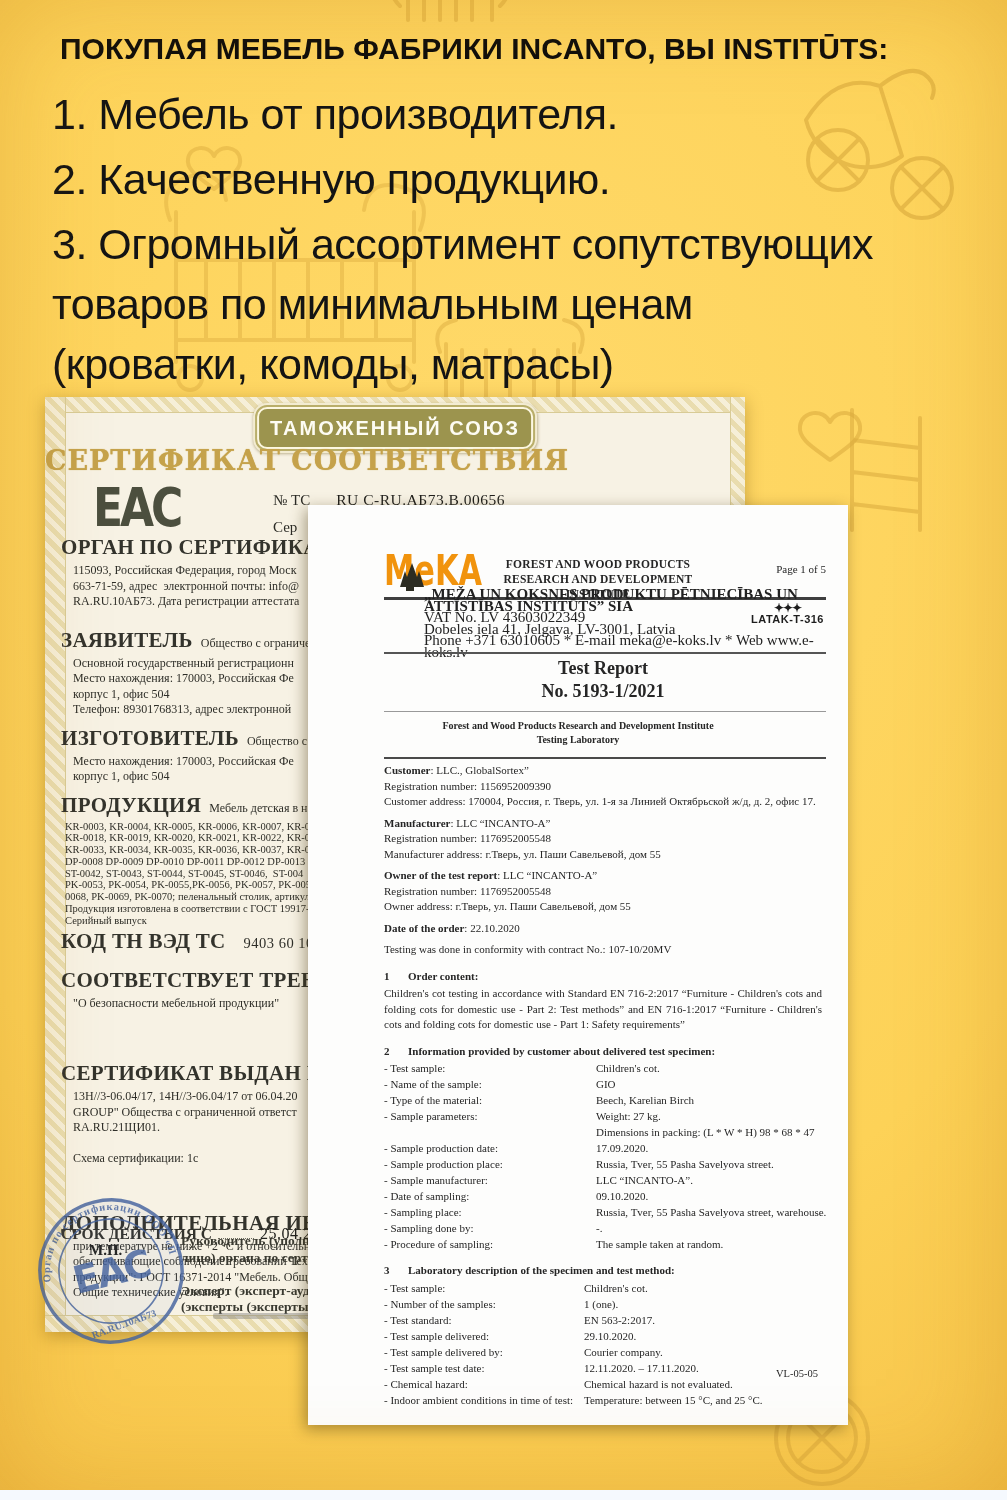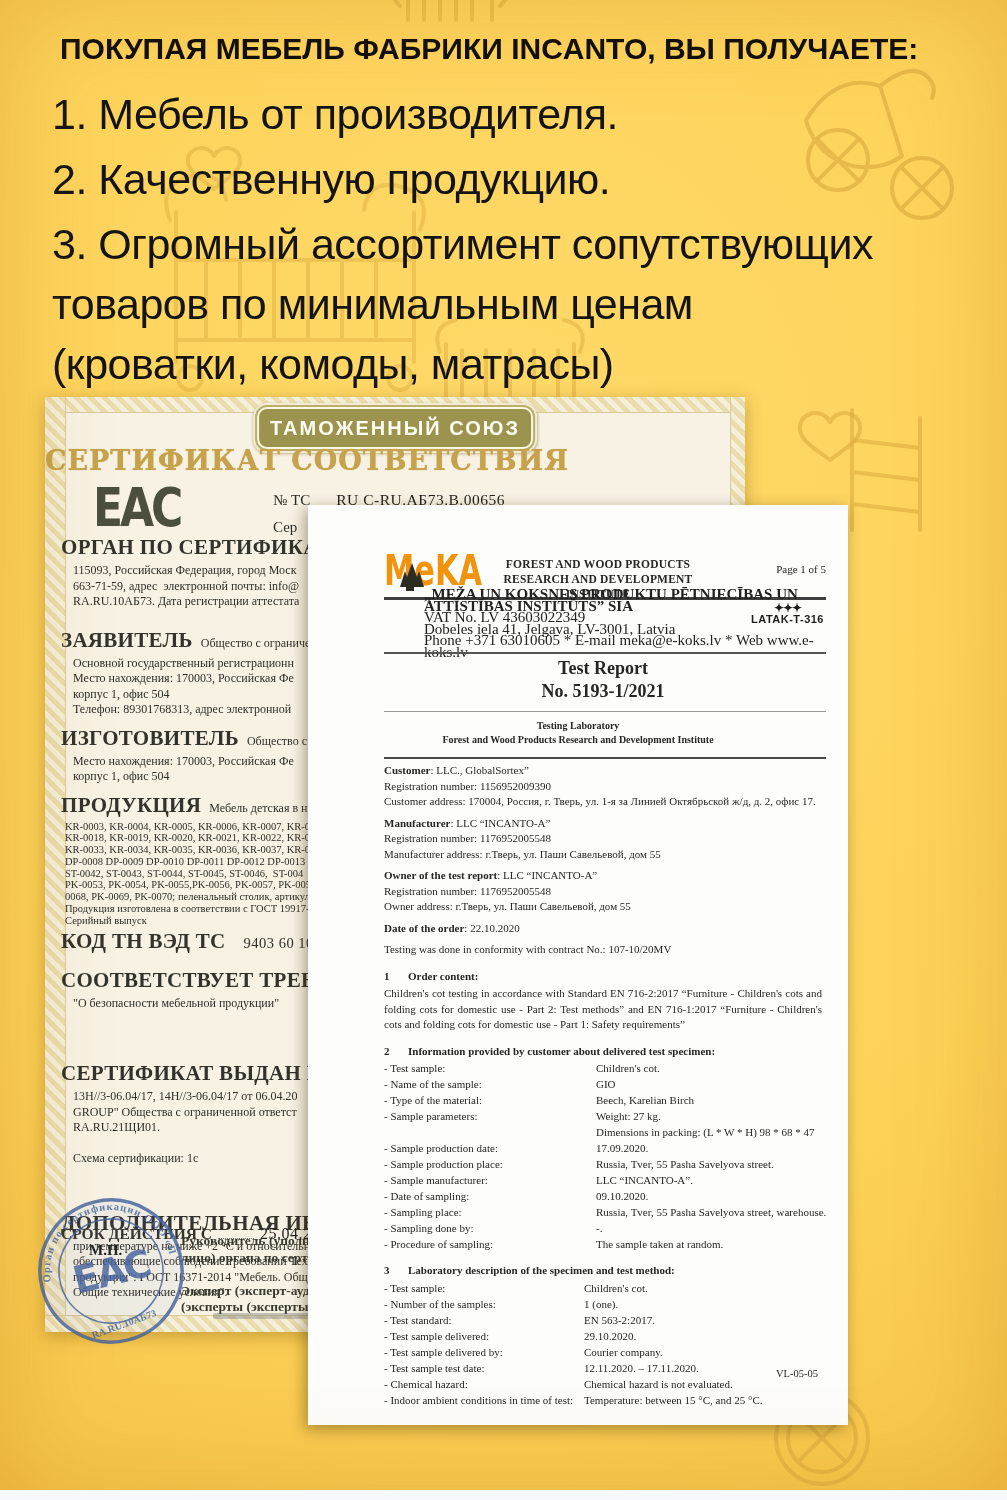--- a/index.html
+++ b/index.html
@@ -147,21 +147,21 @@
   </g>
 
   <g opacity=".55">
     <circle cx="822" cy="1438" r="46"></circle>
     <circle cx="822" cy="1438" r="34"></circle>
     <path d="M798,1414 l48,48 M846,1414 l-48,48 M776,1404 l14,12 M730,1392 q20,-14 46,12"></path>
   </g>
 </svg>
 
 <div class="hero">
-  <h1 class="hero-heading">ПОКУПАЯ МЕБЕЛЬ ФАБРИКИ INCANTO, ВЫ ПОЛУЧАЕТЕ:</h1>
+  <h1 class="hero-heading">ПОКУПАЯ МЕБЕЛЬ ФАБРИКИ INCANTO, ВЫ INSTITŪTS:</h1>
   <div class="benefits">
 
   <div class="benefit">1. Мебель от производителя.</div>
       <div class="benefit">2. Качественную продукцию.</div>
       <div class="benefit">3. Огромный ассортимент сопутствующих
 товаров по минимальным ценам
 (кроватки, комоды, матрасы)</div>
     </div>
 </div>
 
@@ -315,22 +315,22 @@
     <span>LATAK-T-316</span>
   </div>
   <div class="tr-rule r2"></div>
 
   <div class="tr-title">
     <div>Test Report</div>
     <div>No. 5193-1/2021</div>
   </div>
   <div class="tr-rule r3"></div>
   <div class="tr-sub">
+    <div>Forest and Wood Products Research and Development Institute</div>
     <div>Testing Laboratory</div>
-    <div>Forest and Wood Products Research and Development Institute</div>
   </div>
   <div class="tr-rule r4"></div>
 
   <div class="tr-body">
     <div>
 
         <div class="party">
           <span class="lead">Customer</span><span>: LLC., GlobalSortex”</span>
           <div class="plines">Registration number: 1156952009390
 Customer address: 170004, Россия, г. Тверь, ул. 1-я за Линией Октябрьской ж/д, д. 2, офис 17.</div>

